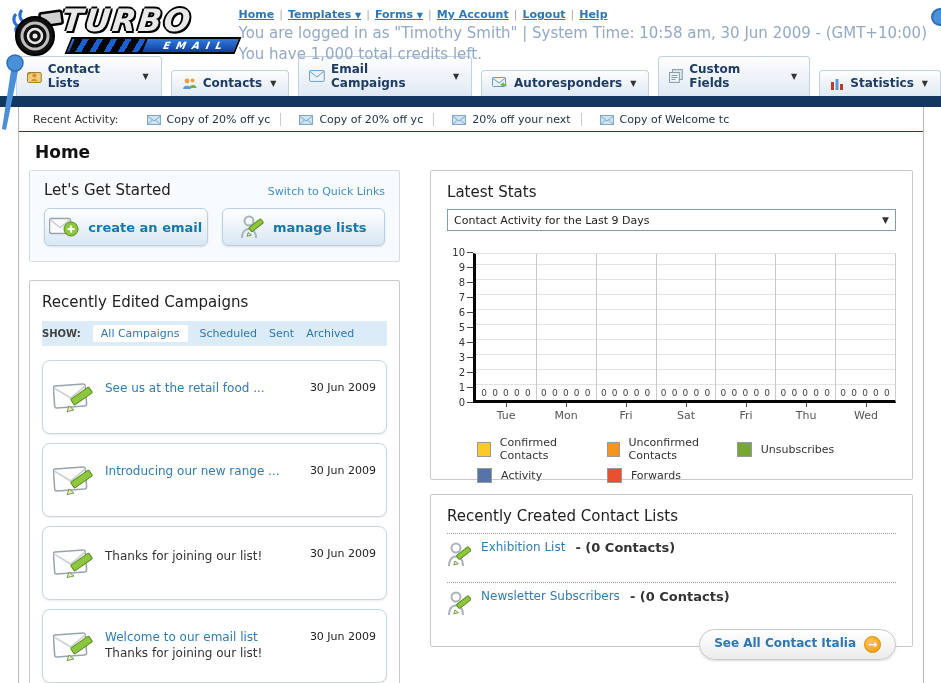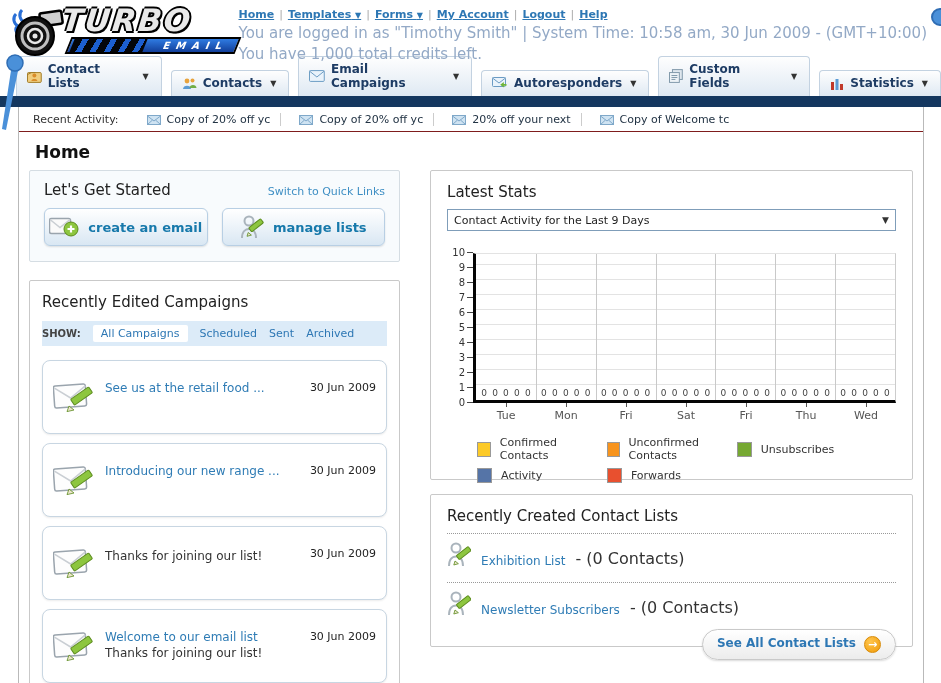--- a/index.html
+++ b/index.html
@@ -106,23 +106,23 @@
   .day-cell { flex:1; text-align:center; }
   .day-tick { width:1px; height:4px; background:#555; margin:0 auto; }
   .day-label { font-size:11px; color:#555; margin-top:2px; }
   .legend { display:grid; grid-template-columns:1fr 1fr 1fr; gap:6px 8px; margin:14px 0 0 30px; width:85%; }
   .legend-item { display:flex; align-items:center; gap:9px; font-size:11px; color:#333; }
   .swatch { width:15px; height:15px; border:1px solid #999; }
 
   
   .box-lists { margin-top:14px; padding:12px 16px 12px 16px; height:153px; }
   .dotted { border:none; border-top:1px dotted #999; margin:8px 0 0 0; }
-  .cl-item { display:flex; align-items:flex-end; gap:10px; padding:6px 0; }
+  .cl-item { display:flex; align-items:flex-start; gap:10px; padding:6px 0; }
   .cl-name { color:#2f7cb5; font-size:12px; cursor:pointer; }
-  .cl-detail { color:#333; font-size:16px; }
+  .cl-detail { color:#333; font-size:13px;font-weight:bold; }
   .see-all-row { display:flex; justify-content:flex-end; margin-top:6px; }
 
   .bottom-strip { width:941px; height:18px; background:#e9e9e9; margin-top:0; }
 
   
   .pointer-left { position:absolute; left:0; top:52px; pointer-events:none; }
   .dot-right { position:absolute; right:-8px; top:4px; width:18px; height:18px; border-radius:50%;
                background:#4a90d9; border:2px solid #2f6db4; }
 </style>
 </head>
@@ -530,21 +530,21 @@
                 <circle cx="9" cy="8" r="4.5" fill="none" stroke="#aab4bc" stroke-width="2"></circle>
                 <path d="M2 26 c0-7.5 4-9.5 7-9.5 s7 2 7 9.5" fill="none" stroke="#aab4bc" stroke-width="2"></path>
                 <rect x="9" y="11" width="15" height="5" rx="1" fill="#8dc63f" stroke="#5c8c1e" transform="rotate(-38 16 13)"></rect>
                 <path d="M8 21 l3.4 2.7 -4.6 1.3 z" fill="#ece4cb" stroke="#5c8c1e" stroke-width="0.8"></path>
               </svg>
             <span class="cl-name">Newsletter Subscribers</span>
             <span class="cl-detail">- (0 Contacts)</span>
           </div>
           <div class="see-all-row">
             <div class="pill-btn">
-              <span>See All Contact Lists</span>
+              <span>See All Contact Italia</span>
               <span class="orange-circle">→</span>
             </div>
           </div>
         </div>
       </div>
     </div>
   </div>
 
   <div class="bottom-strip"></div>
 

